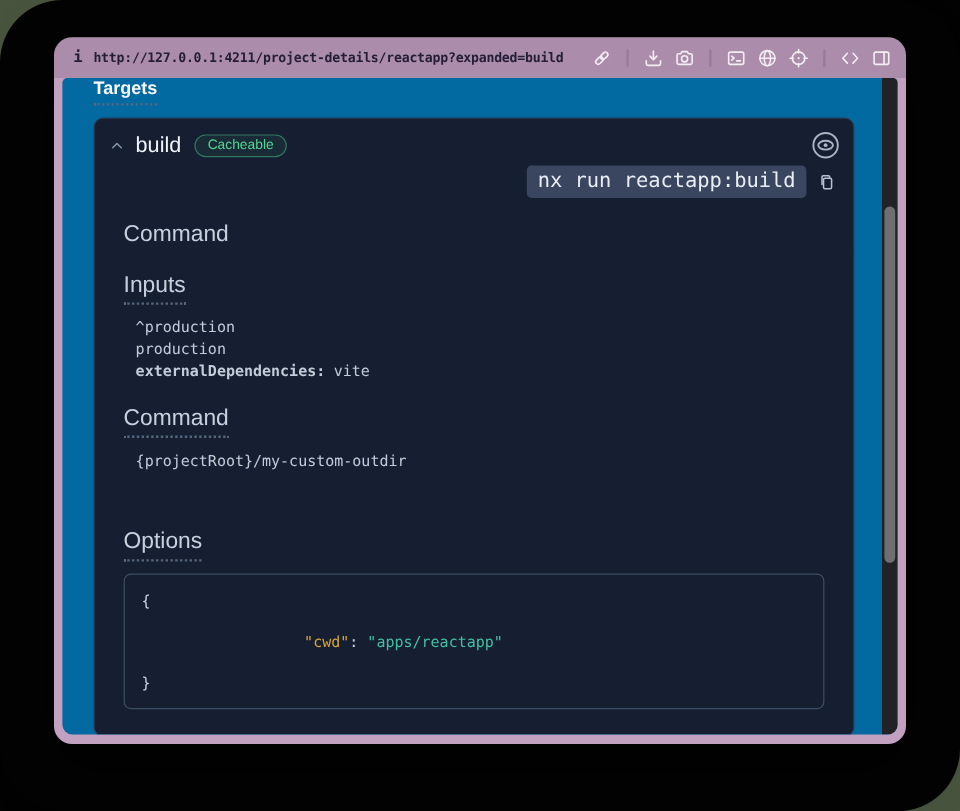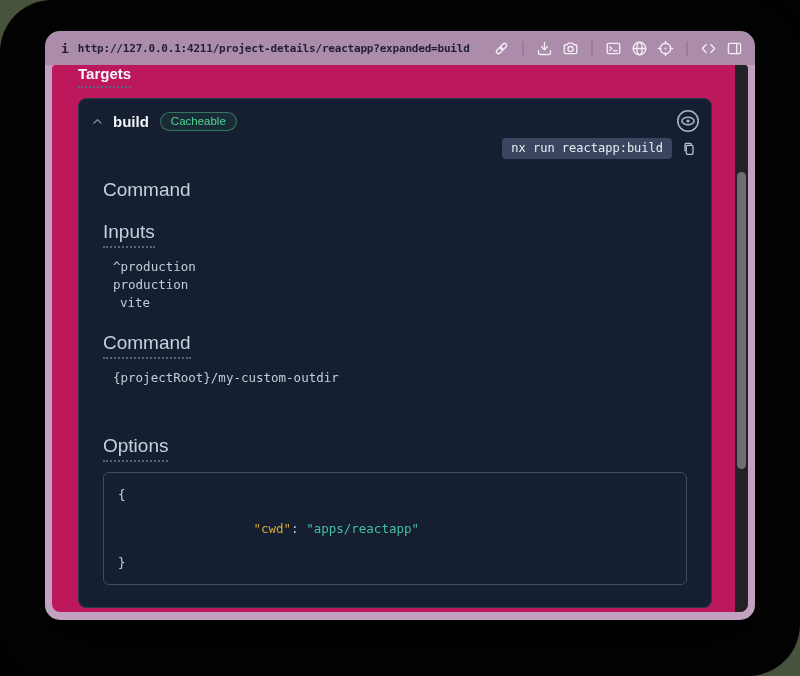--- a/index.html
+++ b/index.html
@@ -19,46 +19,46 @@
               background:rgba(25,8,28,0.13); }
   .info-glyph { font-family:"DejaVu Sans Mono", "Liberation Mono", monospace; font-weight:bold;
                 font-size:13px; color:#241d36; margin-right:9px; }
   .url-text { font-family:"DejaVu Sans Mono", "Liberation Mono", monospace; font-weight:bold;
               font-size:11px; color:#241d36; letter-spacing:-0.2px; white-space:nowrap; }
   .tb-icons { margin-left:auto; display:flex; align-items:center; gap:9px; }
   .tb-icon { width:17px; height:17px; color:#f4edf4; display:block; cursor:pointer; }
   .tb-sep { width:2px; height:15px; background:#8a6f8e; opacity:0.55; border-radius:1px; margin:0 3px; }
 
   .content { position:absolute; left:7px; right:7px; top:34px; bottom:8px;
-             background:#be185d; border-radius:4px 4px 8px 8px; overflow:hidden; }
+             background:#0369a1; border-radius:4px 4px 8px 8px; overflow:hidden; }
 
   .scrollbar { position:absolute; top:0; right:0; bottom:0; width:13px; background:#222126; }
   .scroll-thumb { position:absolute; top:107px; left:2px; width:9px; height:297px;
                   border-radius:5px; background:#6f6f72; }
 
   .page { position:absolute; top:0; left:0; right:13px; bottom:0; padding:0 23px 0 26px; overflow:hidden; }
 
   .page-heading { display:inline-block; margin-top:-5px; font-size:15px; font-weight:bold;
                   color:#f6f8fb; padding-bottom:4px; border-bottom:2px dotted #57677e; }
 
   .target-card { margin-top:10px; background:#151f31; border:1px solid #2b3950; border-radius:8px; }
 
   .card-header { display:flex; align-items:center; padding:9px 10px 0 12px; cursor:pointer; }
   .chev { width:13px; height:13px; color:#93a0b2; flex:0 0 auto; }
-  .target-name { font-size:15px; font-weight:bold; color:#f1f5f9; margin-left:9px; }
+  .target-name { font-size:18px; font-weight:normal; color:#f1f5f9; margin-left:9px; }
   .badge { margin-left:11px; font-size:11.5px; color:#54d492; background:rgba(84,212,146,0.07);
            border:1px solid rgba(84,212,146,0.45); border-radius:10px; padding:2px 10px 3px; }
   .spacer { flex:1; }
   .eye-btn { width:26px; height:26px; background:none; border:none; color:#aab4c2; cursor:pointer; padding:0; }
   .eye-btn svg { width:24px; height:24px; display:block; margin:auto; }
 
   .created-row { display:flex; align-items:center; padding:4px 12px 0 24px; }
   .created-text { font-size:12.5px; font-style:italic; color:#8c99ab; }
   .run-chip { margin-left:auto; font-family:"DejaVu Sans Mono", "Liberation Mono", monospace;
-              font-size:12px; color:#eaeef4; background:#3a4660; border-radius:4px;
+              font-size:17px; color:#eaeef4; background:#3a4660; border-radius:4px;
               padding:3px 9px 4px; white-space:nowrap; }
   .copy-btn { background:none; border:none; color:#b9c2cf; cursor:pointer; padding:0; margin:0 2px 0 9px; }
   .copy-btn svg { width:16px; height:16px; display:block; }
 
   .sections { padding:20px 24px 22px; }
   .section { margin-bottom:20px; }
   .section:last-child { margin-bottom:0;margin-top:48px; }
   .sec-label { display:inline-block; font-size:19px; font-weight:500; color:#c7d0dc; }
   .sec-label.dotted { border-bottom:2px dotted #55657c; padding-bottom:3px; }
   .sec-body { margin-top:10px; padding-left:10px; }
@@ -177,20 +177,21 @@
           <div class="section">
             <span class="sec-label">Command</span>
           </div>
 
           <div class="section">
             <span class="sec-label dotted">Inputs</span>
             <div class="sec-body">
               <div class="mono-line">^production</div>
               <div class="mono-line">production</div>
               <div class="mono-line">
+                <span class="kv-key">externalDependencies:</span>
                 <span class="kv-val">vite</span>
               </div>
             </div>
           </div>
 
           <div class="section">
             <span class="sec-label dotted">Command</span>
             <div class="sec-body">
               <div class="mono-line">{projectRoot}/my-custom-outdir</div>
             </div>

